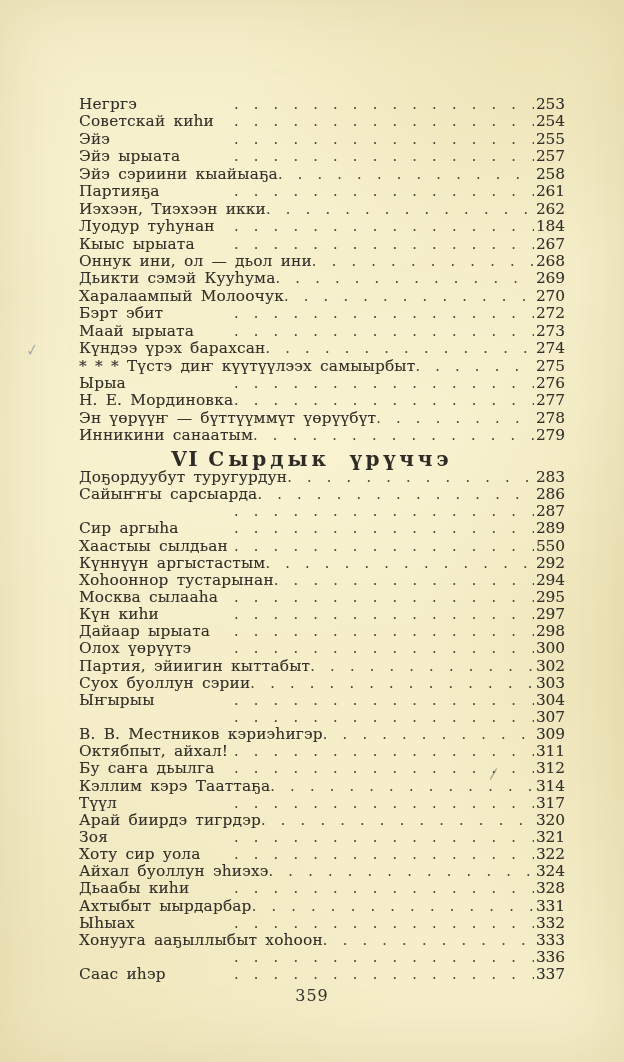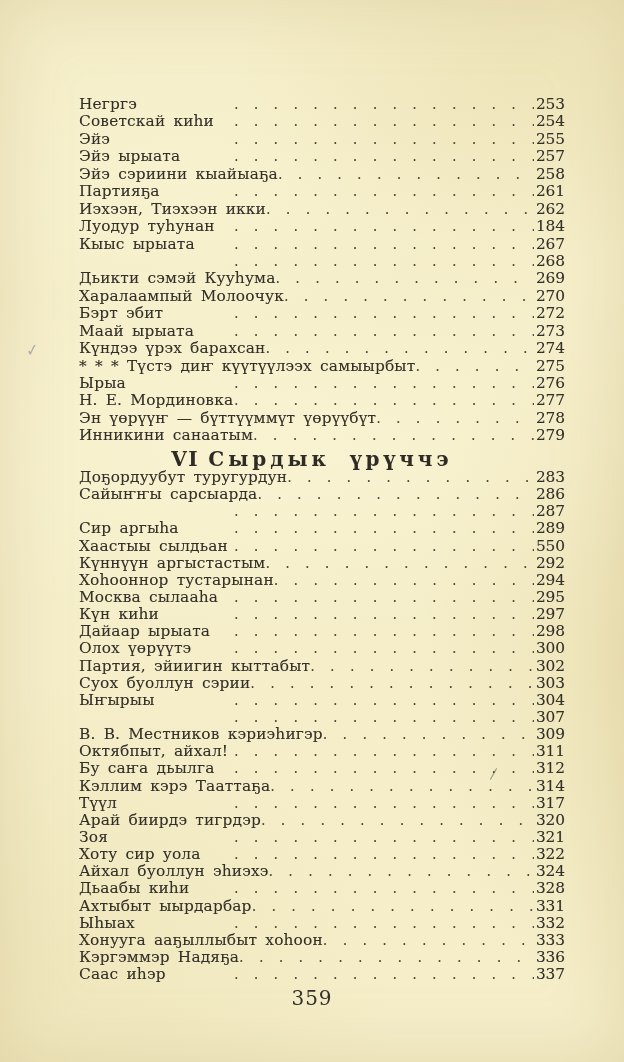--- a/index.html
+++ b/index.html
@@ -38,21 +38,21 @@
   }
   .pagenum{flex:0 0 33px;text-align:center;text-shadow:0.2px 0.2px 0 rgba(60,55,40,.30);}
   .heading{
     position:absolute;top:447px;left:0;width:100%;
     text-align:center;font-weight:bold;font-size:20px;color:#2f2c26;
   }
   .heading .hnum{letter-spacing:1.5px;margin-right:9px;}
   .heading .htitle{letter-spacing:4px;word-spacing:9px;}
   .folio{
     position:absolute;top:986px;left:0;width:100%;
-    text-align:center;font-size:20px;letter-spacing:1px;color:#34312b;
+    text-align:center;font-size:16px;letter-spacing:1px;color:#34312b;
   }
   .check{
     position:absolute;left:26px;top:341px;
     font-family:"DejaVu Sans",sans-serif;
     font-size:15px;color:#939ca6;opacity:.8;
     transform:rotate(-6deg) scaleY(1.15);
   }
   .slash{
     position:absolute;left:491px;top:765px;
     font-size:15px;color:#7b7e72;opacity:.75;
@@ -117,20 +117,21 @@
         <span class="leader">......................</span>
         <span class="pagenum">184</span>
       </div>
       <div class="row">
         <span class="title">Кыыс ырыата</span>
         <span class="spacer"></span>
         <span class="leader">......................</span>
         <span class="pagenum">267</span>
       </div>
       <div class="row">
+        <span class="title">Оннук ини, ол — дьол ини</span>
         <span class="spacer"></span>
         <span class="leader">......................</span>
         <span class="pagenum">268</span>
       </div>
       <div class="row">
         <span class="title">Дьикти сэмэй Кууһума</span>
         <span class="spacer"></span>
         <span class="leader">......................</span>
         <span class="pagenum">269</span>
       </div>
@@ -355,21 +356,20 @@
         <span class="leader">......................</span>
         <span class="pagenum">332</span>
       </div>
       <div class="row">
         <span class="title">Хонууга ааҕыллыбыт хоһоон</span>
         <span class="spacer"></span>
         <span class="leader">......................</span>
         <span class="pagenum">333</span>
       </div>
       <div class="row">
-        <span class="title">Кэргэммэр Надяҕа</span>
         <span class="spacer"></span>
         <span class="leader">......................</span>
         <span class="pagenum">336</span>
       </div>
       <div class="row">
         <span class="title">Саас иһэр</span>
         <span class="spacer"></span>
         <span class="leader">......................</span>
         <span class="pagenum">337</span>
       </div>

